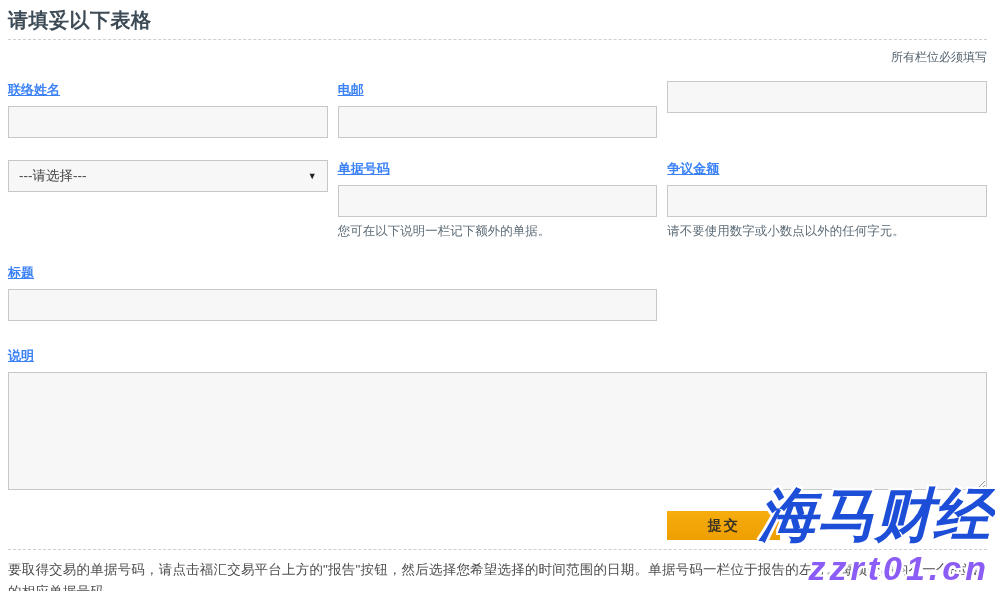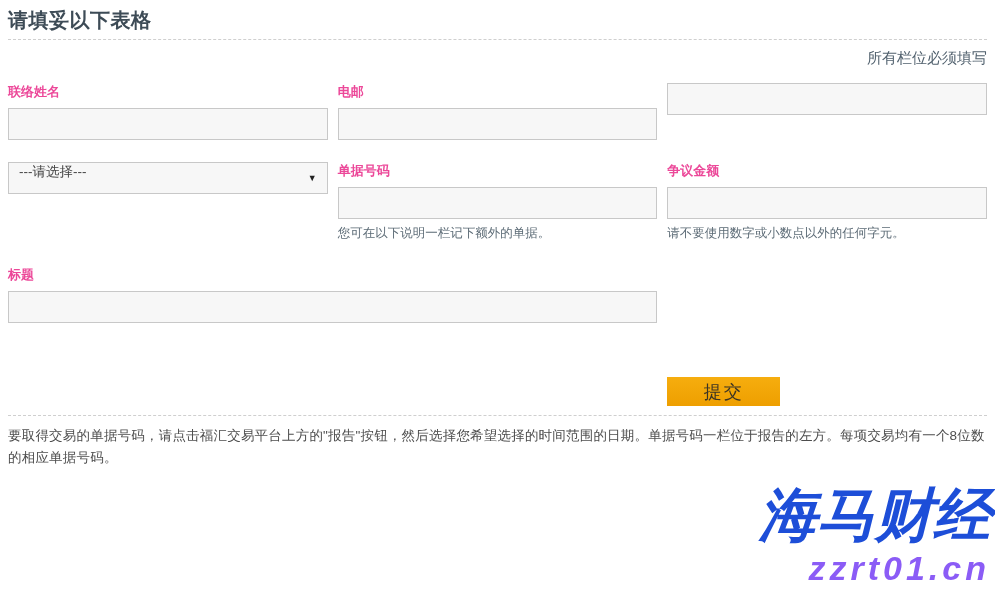--- a/index.html
+++ b/index.html
@@ -13,54 +13,54 @@
 
   .page-title {
     font-size: 20px; font-weight: bold; color: #3d4b56;
     padding-top: 7px; letter-spacing: 0.5px;
   }
   .dashed-divider {
     border: none; border-top: 1px dashed #cfcfcf;
     margin-top: 5px; height: 0;
   }
   .required-note {
-    text-align: right; font-size: 15px; color: #51616e;
+    text-align: right; font-size: 12px; color: #51616e;
     margin-top: 9px;
   }
 
   .form-grid {
     display: grid;
     grid-template-columns: 1fr 1fr 1fr;
     column-gap: 10px;
   }
   .row-1 { margin-top: 15px; }
   .row-2 { margin-top: 22px; }
   .row-3 { margin-top: 24px; }
   .row-4 { margin-top: 26px; }
 
   .field-label {
     display: block; font-size: 13px; font-weight: bold;
-    color: #ec4899; margin-bottom: 7px;
+    color: #3b82f6; margin-bottom: 7px; text-decoration: underline;
   }
   .text-input {
     width: 100%; height: 32px;
     background: #f7f7f7;
     border: 1px solid #c8c8c8;
     font-size: 14px; color: #333; padding: 0 8px;
     font-family: "Liberation Sans", "DejaVu Sans", sans-serif;
   }
   .helper-text {
     font-size: 12.5px; color: #5c6b76; margin-top: 6px;
   }
 
   .select-box {
     position: relative; width: 100%; height: 32px;
     background: #f7f7f7;
     border: 1px solid #c8c8c8;
-    display: flex; 
+    display: flex; align-items: center;
     padding: 0 26px 0 10px;
     cursor: pointer;
   }
   .select-value { font-size: 13.5px; color: #444; }
   .select-arrow {
     position: absolute; right: 10px; top: 50%;
     transform: translateY(-50%);
     font-size: 9px; color: #222;
   }
 
@@ -84,24 +84,23 @@
 
   .submit-row {
     display: grid; grid-template-columns: 1fr 1fr 1fr;
     column-gap: 10px; margin-top: 17px;
   }
   .submit-button {
     grid-column: 3; justify-self: start;
     width: 113px; height: 29px;
     background: linear-gradient(#f6ad0e, #ee9f00);
     border: none; cursor: pointer;
-    font-size: 18px; font-weight: normal; color: #3a3325;
+    font-size: 14px; font-weight: bold; color: #3a3325;
     letter-spacing: 2px;
     font-family: "Liberation Sans", "DejaVu Sans", sans-serif;
-    margin-top: 37px;
   }
   .bottom-divider { margin-top: 9px; }
 
   .footer-instructions {
     margin-top: 9px; font-size: 13.5px; color: #4d4d4d;
     line-height: 22px; letter-spacing: 0.2px;
   }
 
   .watermark-brand {
     position: absolute; right: 4px; top: 477px;
@@ -165,20 +164,27 @@
     </div>
   </div>
 
   <div class="form-grid row-3">
     <div class="field span-2">
       <label class="field-label">标题</label>
       <input class="text-input" type="text" value="" style="">
     </div>
   </div>
 
+  <div class="form-grid row-4">
+    <div class="textarea-wrap">
+      <label class="field-label">说明</label>
+      <textarea class="description-textarea" style=""></textarea>
+      <span class="resize-handle"></span>
+    </div>
+  </div>
 
   <div class="submit-row">
     <button class="submit-button">提交</button>
   </div>
 
   <div class="dashed-divider bottom-divider"></div>
 
   <p class="footer-instructions">要取得交易的单据号码，请点击福汇交易平台上方的"报告"按钮，然后选择您希望选择的时间范围的日期。单据号码一栏位于报告的左方。每项交易均有一个8位数的相应单据号码。</p>
 
   <div class="watermark-brand">海马财经</div>

